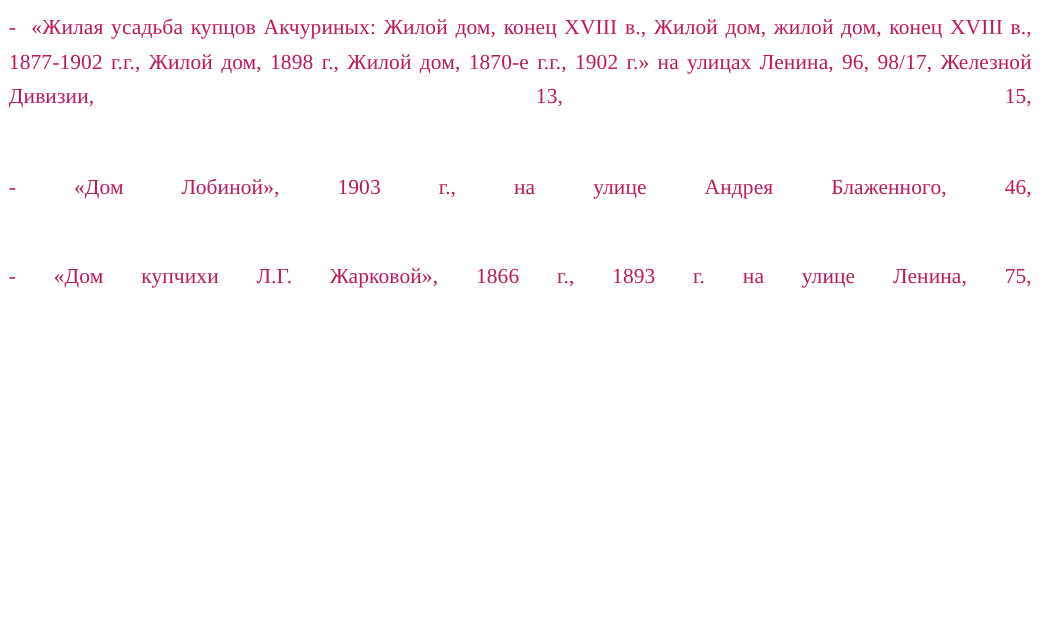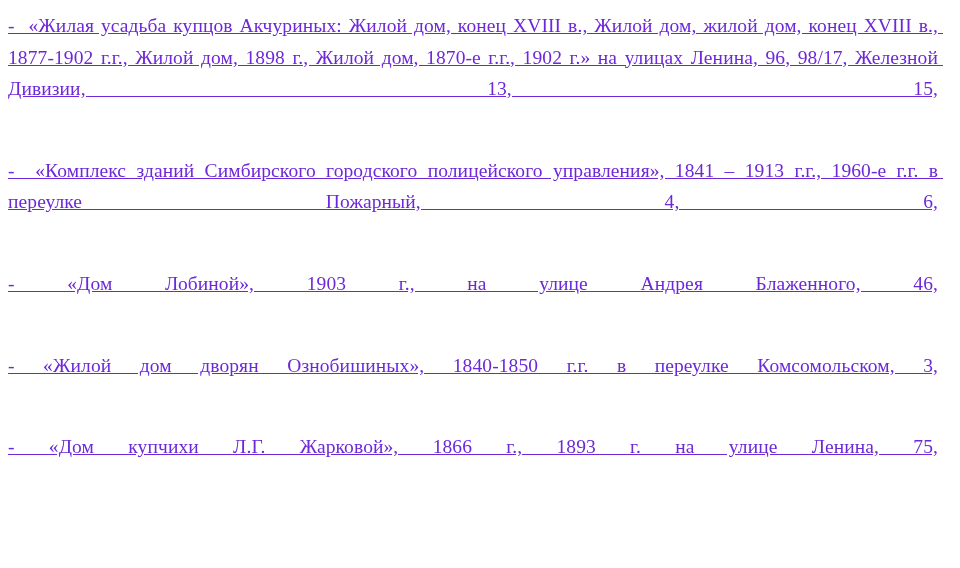--- a/index.html
+++ b/index.html
@@ -20,38 +20,35 @@
     height: 568px;
     padding: 10px 22px 0 8px;
     background: #ffffff;
   }
   .para {
     font-size: 19.5px;
     line-height: 1.62;
     text-align: justify;
     text-justify: inter-word;
     margin: 0 0 18.5px 0;
-    color: #6d28d9;
+    color: #be185d;
     letter-spacing: 0.1px;
     white-space: pre-wrap;
-    text-decoration: underline;
   }
   .para:last-child {
     margin-bottom: 0;
   }
   
   .para::after {
     content: "";
     display: inline-block;
     width: 100%;
   }
 </style>
 </head>
 <body>
 
 <div class="page">
   <p class="para">-  «Жилая усадьба купцов Акчуриных: Жилой дом, конец XVIII в., Жилой дом, жилой дом, конец XVIII в., 1877-1902 г.г., Жилой дом, 1898 г., Жилой дом, 1870-е г.г., 1902 г.» на улицах Ленина, 96, 98/17, Железной Дивизии, 13, 15,</p>
-  <p class="para">-  «Комплекс зданий Симбирского городского полицейского управления», 1841 – 1913 г.г., 1960-е г.г. в переулке Пожарный, 4, 6,</p>
   <p class="para">- «Дом Лобиной», 1903 г., на улице Андрея Блаженного, 46,</p>
-  <p class="para">- «Жилой дом дворян Ознобишиных», 1840-1850 г.г. в переулке Комсомольском, 3,</p>
   <p class="para">- «Дом купчихи Л.Г. Жарковой», 1866 г., 1893 г. на улице Ленина, 75,</p>
 
 </div>
 
 </body></html>

